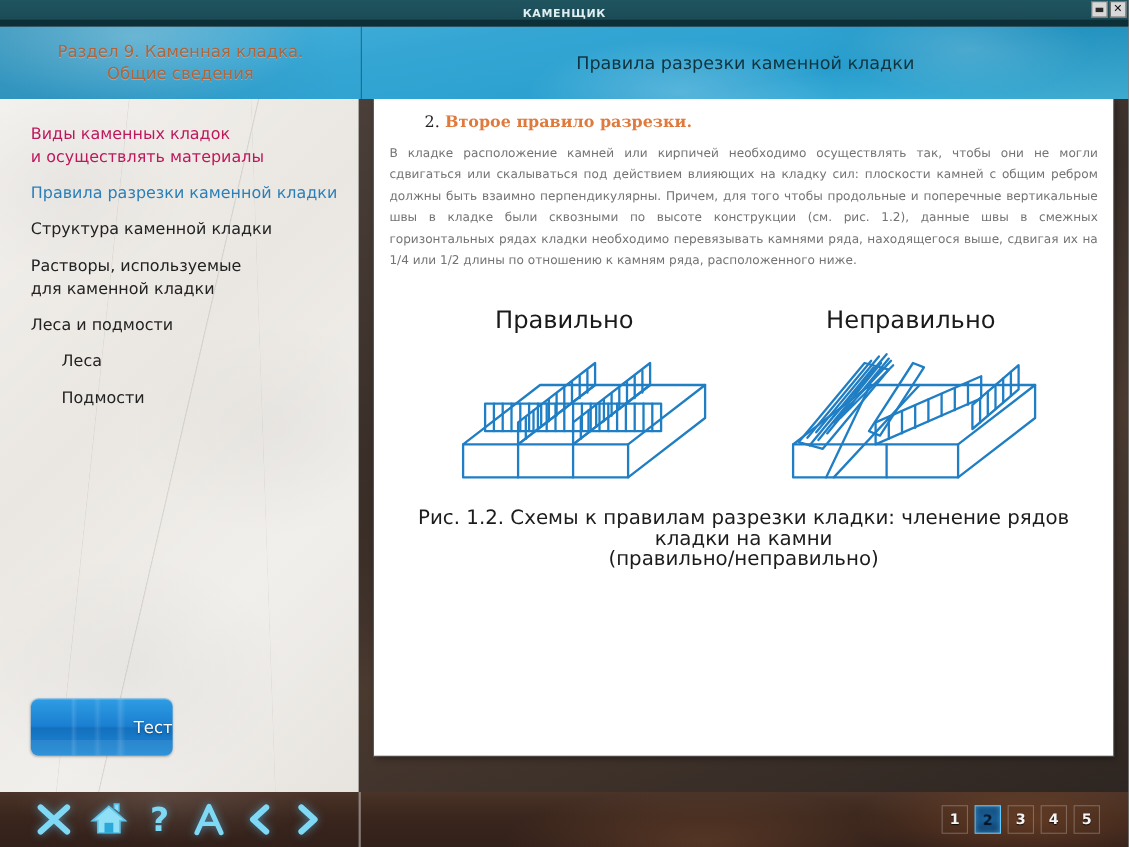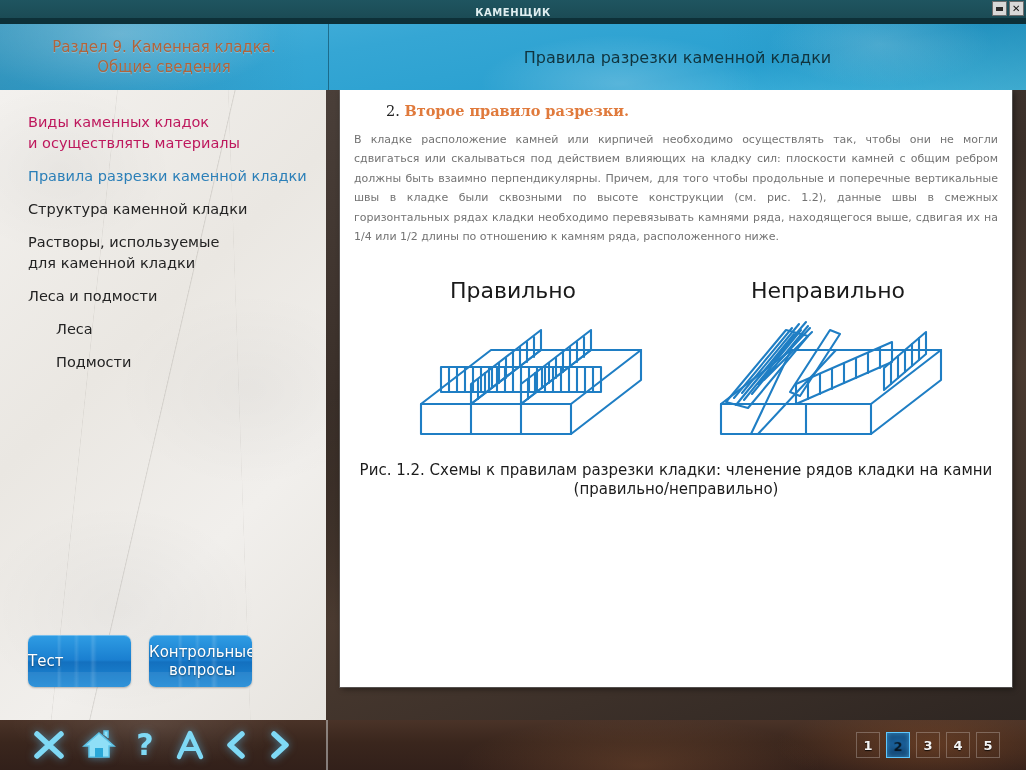--- a/index.html
+++ b/index.html
@@ -59,22 +59,22 @@
       linear-gradient(88deg,transparent 71.8%,rgba(140,135,128,.22) 71.9%,transparent 72.1%);
   }
   #menu{position:absolute;left:0;top:0;width:326px;padding:16px 0 0 0;}
   .mi{padding:6px 14px 6px 28px;font-size:14.5px;line-height:21px;color:#232323;cursor:pointer;}
   .mi.orange{color:#be185d;}
   .mi.blue{color:#2b7fb8;}
   .mi.sub{padding-left:56px;}
 
   
   #sb-buttons{position:absolute;left:28px;bottom:33px;display:flex;gap:18px;}
-  .bigbtn{width:103px;height:52px;border-radius:7px;position:relative;overflow:hidden;
-    display:flex;align-items:center;justify-content:flex-start;text-align:center;
+  .bigbtn{width:129px;height:52px;border-radius:7px;position:relative;overflow:hidden;
+    display:flex;align-items:center;justify-content:flex-end;text-align:center;
     color:#fff;font-size:15px;line-height:18px;cursor:pointer;
     background:linear-gradient(180deg,#2f9de4 0%,#1a7fd0 48%,#1370bf 52%,#1f8ad6 100%);
     box-shadow:inset 0 1px 0 rgba(255,255,255,.35), 0 1px 2px rgba(0,0,0,.25);}
   .bigbtn::before{content:"";position:absolute;inset:0;opacity:.45;
     background:
       linear-gradient(90deg,transparent 28%,rgba(255,255,255,.28) 30%,transparent 33%),
       linear-gradient(90deg,transparent 44%,rgba(255,255,255,.22) 47%,transparent 50%),
       linear-gradient(90deg,transparent 60%,rgba(255,255,255,.30) 63%,transparent 67%),
       linear-gradient(0deg,rgba(255,255,255,.18) 0 28%,transparent 28%);}
   .bigbtn span{position:relative;z-index:2;text-shadow:0 1px 2px rgba(0,0,0,.45);}
@@ -94,21 +94,21 @@
     margin:2px 0 4px 34px;}
   .para-head .num{color:#222;}
   .para-head .em{color:#e07a3c;font-weight:bold;}
   .para-head .dot{color:#e07a3c;font-weight:bold;}
   .body-text{font-size:11px;line-height:19.4px;color:#737373;text-align:justify;
     padding:0 2px 0 2px;}
 
   
   #figure{position:relative;margin-top:26px;height:175px;}
   #figure svg{display:block;margin:0 auto;}
-  .cap{text-align:center;font-size:15px;line-height:19px;color:#1c1c1c;margin-top:14px;}
+  .cap{text-align:center;font-size:18px;line-height:19px;color:#1c1c1c;margin-top:14px;}
 
   
   #bottombar{position:absolute;left:0;top:720px;width:1026px;height:50px;overflow:hidden;}
   .bb-tex{position:absolute;inset:0;
     background:
       radial-gradient(ellipse 200px 60px at 150px 5px, rgba(255,255,255,.10), rgba(0,0,0,0) 70%),
       radial-gradient(ellipse 260px 70px at 640px 46px, rgba(255,160,90,.16), rgba(0,0,0,0) 70%),
       radial-gradient(ellipse 220px 60px at 930px 25px, rgba(200,110,50,.28), rgba(0,0,0,0) 70%),
       linear-gradient(180deg,#4a3328 0%,#3a261d 45%,#32201a 100%);}
   #bb-sep{position:absolute;left:326px;top:0;width:2px;height:50px;background:rgba(200,200,200,.55);}
@@ -176,23 +176,20 @@
         <div>Леса</div>
       </div>
       <div class="mi sub">
         <div>Подмости</div>
       </div>
     </nav>
   <div id="sb-buttons">
       <div class="bigbtn">
         <span>Тест</span>
       </div>
-      <div class="bigbtn">
-        <span>Контрольные<br>вопросы</span>
-      </div>
     </div>
 </div>
 
 <div id="rightbg">
   <div class="rb-tex"></div>
 
   <div id="panel">
     <div id="panel-inner">
 
       <p class="para-head">

